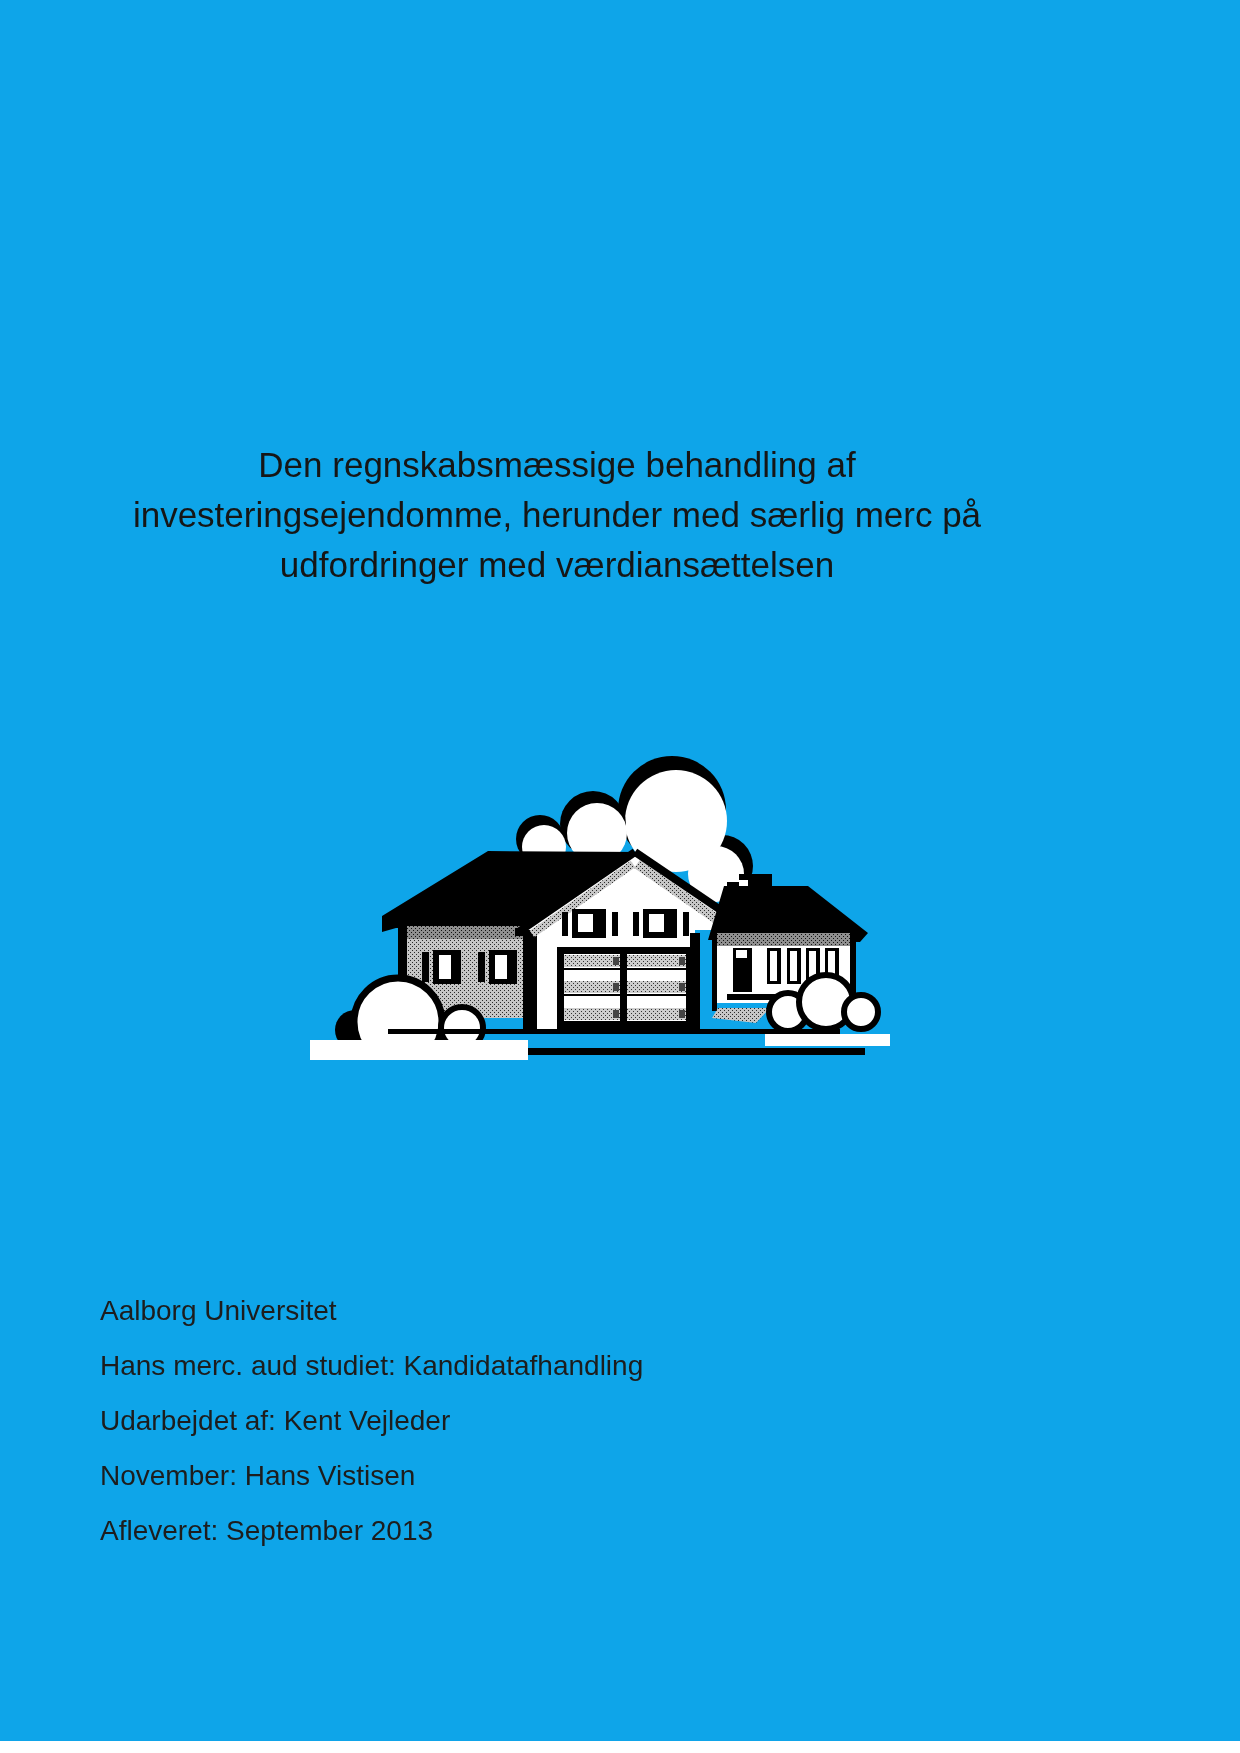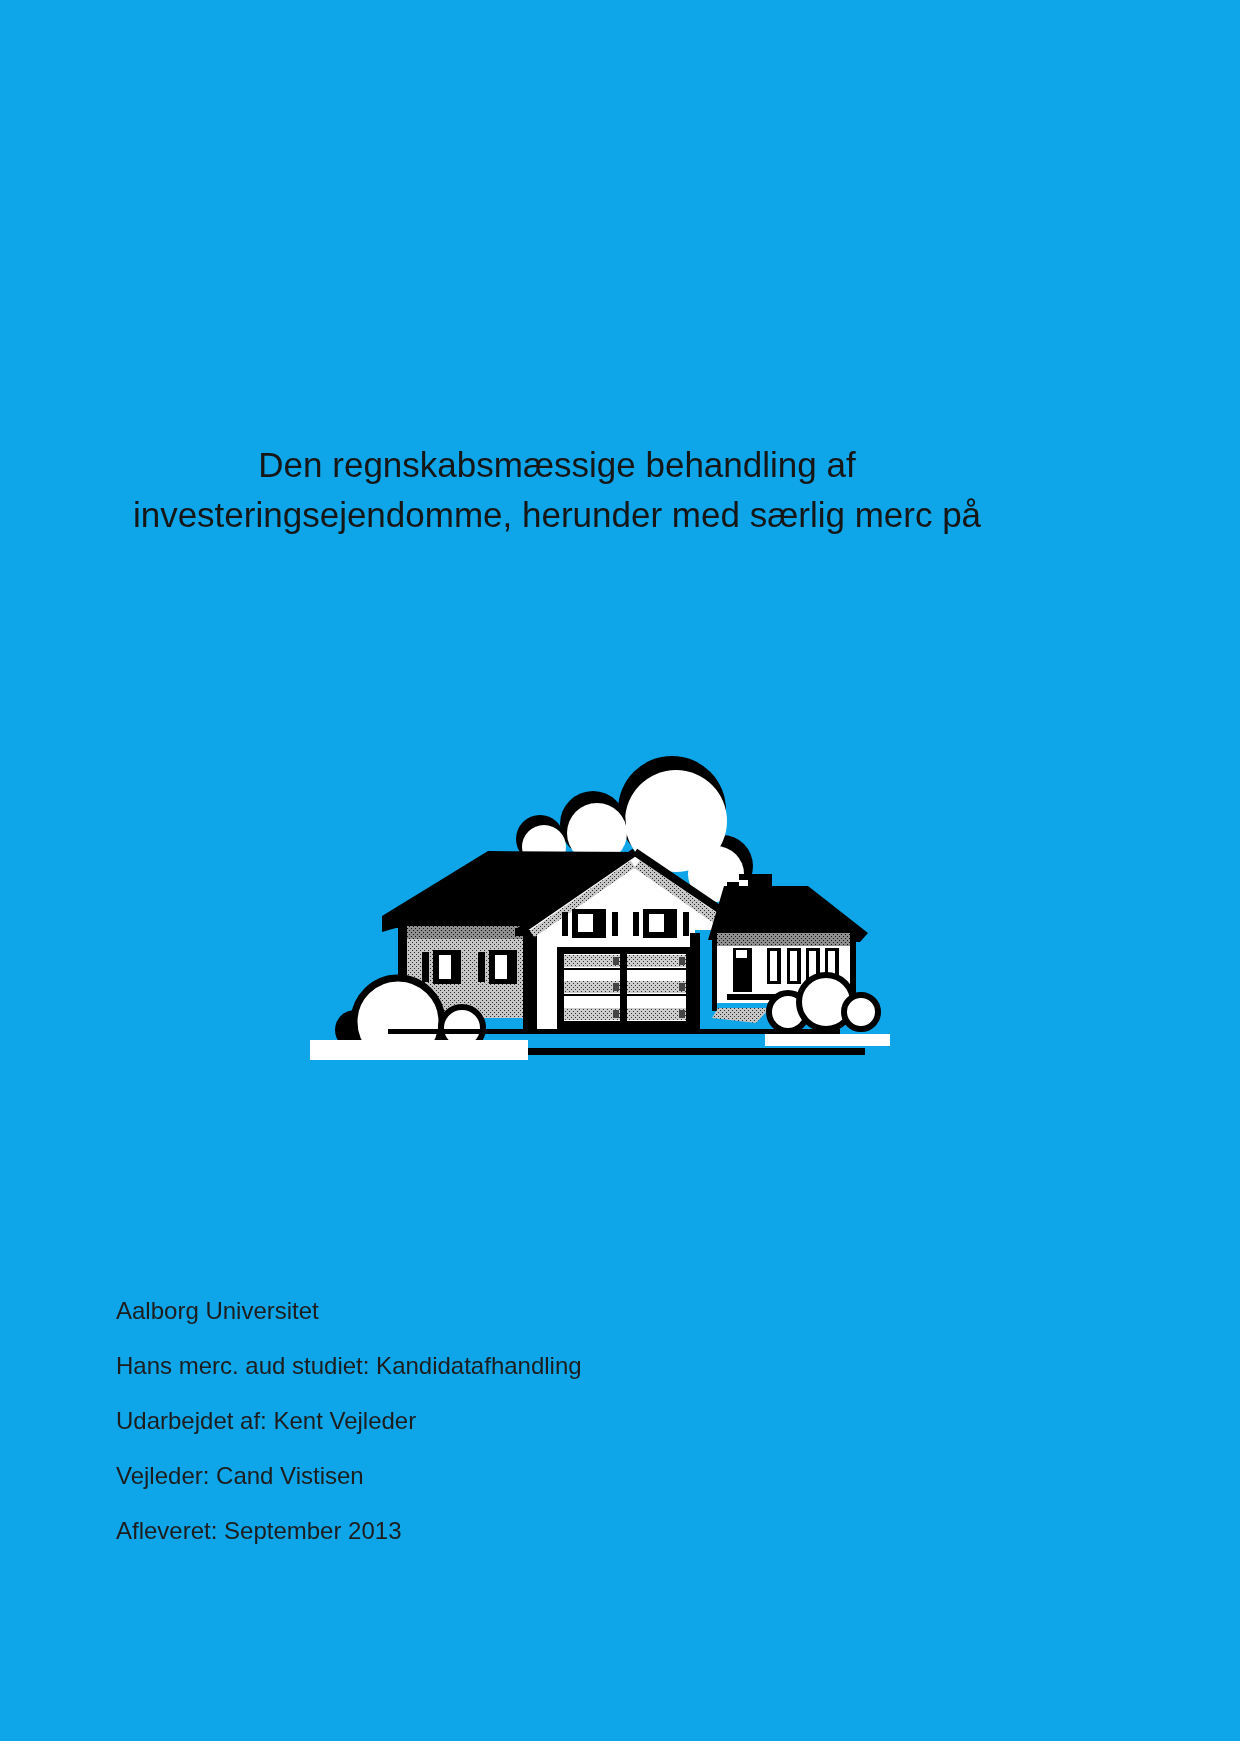--- a/index.html
+++ b/index.html
@@ -24,38 +24,39 @@
   }
   .illustration-wrap {
     position: absolute;
     left: 310px;
     top: 700px;
     width: 580px;
     height: 360px;
   }
   .details-block {
     position: absolute;
-    left: 116px;
+    left: 100px;
     top: 1299px;
-    font-size: 24px;
+    font-size: 28px;
     color: #1d1d1d;
   }
   .details-block .detail-line {
     margin-bottom: 31px;
     line-height: 24px;
   }
 </style>
 </head>
 <body>
 
 <div class="page">
 
   <div class="title-block">
     <div>Den regnskabsmæssige behandling af</div>
     <div>investeringsejendomme, herunder med særlig merc på</div>
+    <div>udfordringer med værdiansættelsen</div>
   </div>
 
   <div class="illustration-wrap">
     <svg width="580" height="360" viewBox="0 0 580 360" xmlns="http://www.w3.org/2000/svg">
       <defs>
         <pattern id="dith1" width="4" height="4" patternUnits="userSpaceOnUse">
           <rect width="4" height="4" fill="#c6c6c6"></rect>
           <rect x="0" y="0" width="1" height="1" fill="#2a2a2a"></rect>
           <rect x="2" y="2" width="1" height="1" fill="#2a2a2a"></rect>
         </pattern>
@@ -193,17 +194,17 @@
       </g>
 
       <rect x="218" y="348" width="337" height="7" fill="#000"></rect>
     </svg>
   </div>
 
   <div class="details-block">
     <div class="detail-line">Aalborg Universitet</div>
     <div class="detail-line">Hans merc. aud studiet: Kandidatafhandling</div>
     <div class="detail-line">Udarbejdet af: Kent Vejleder</div>
-    <div class="detail-line">Vejleder: Cand Vistisen</div>
+    <div class="detail-line">November: Hans Vistisen</div>
     <div class="detail-line">Afleveret: September 2013</div>
   </div>
 
 </div>
 
 </body></html>

